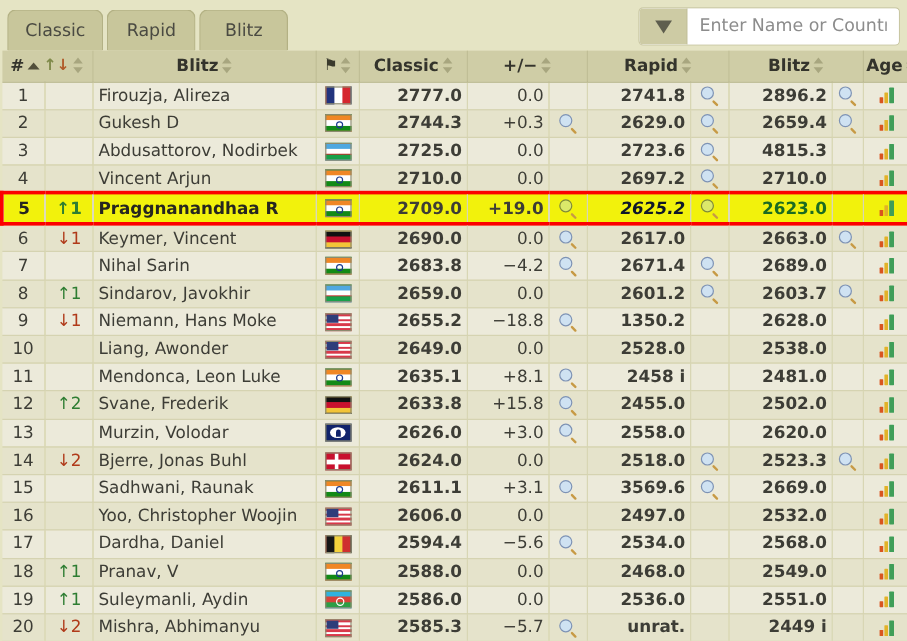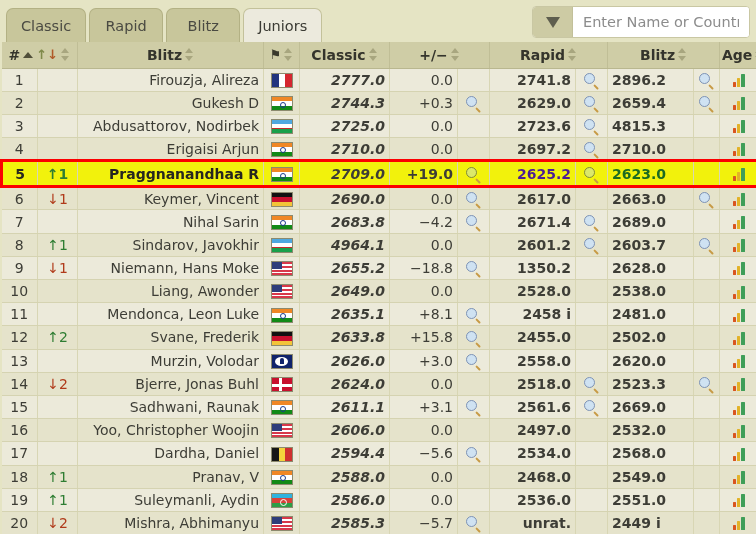--- a/index.html
+++ b/index.html
@@ -122,30 +122,30 @@
     border-top: 3px solid #fc0000;
     border-bottom: 3px solid #fc0000;
     height: 26px;
     font-weight: bold;
   }
   tr.row.hl td:first-child { border-left: 3px solid #fc0000; }
   tr.row.hl td:last-child  { border-right: 3px solid #fc0000; }
 
   .c-rank   { text-align: center; color: #4a4a42; }
   .c-move   { text-align: center; font-size: 12.5px; }
-  .c-name   { text-align: right; padding-left: 9px; color: #3b3b35; }
+  .c-name   { text-align: left; padding-left: 9px; color: #3b3b35; }
   .c-flag   { text-align: center; padding: 0; }
-  .c-num    { text-align: right; font-weight: bold; padding-right: 7px; font-style: italic; }
+  .c-num    { text-align: right; font-weight: bold; padding-right: 7px; }
   .c-delta  { text-align: right; padding-right: 6px; }
   .c-mag    { text-align: center; padding: 0; }
   .c-rapid  { text-align: right; font-weight: bold; color: #8e1b10; padding-right: 7px; }
-  .c-blitz  { text-align: left; font-weight: bold; color: #1d5f8e; padding-right: 7px; }
+  .c-blitz  { text-align: right; font-weight: bold; color: #1d5f8e; padding-right: 7px; }
   .c-board  { text-align: center; padding: 0; }
 
-  tr.hl .c-rapid { color: #4c1d95; }
+  tr.hl .c-rapid { color: #0f172a; font-style: italic; }
   tr.hl .c-blitz { color: #1b6b22; }
   tr.hl .c-name, tr.hl .c-rank, tr.hl .c-age { color: #262620; }
 
   .up   { color: #2e7d32; }
   .down { color: #b03a1a; }
   .pos  { color: #2e7d32; }
   .neg  { color: #8d4020; }
   .zero { color: #585850; }
 
   
@@ -239,23 +239,20 @@
   <div class="tabbar">
     <div id="tabs-host" style="display:flex; align-items:flex-end;">
         <div class="tab">
           <span>Classic</span>
         </div>
         <div class="tab">
           <span>Rapid</span>
         </div>
         <div class="tab">
           <span>Blitz</span>
-        </div>
-        <div class="tab active">
-          <span>Juniors</span>
         </div>
       </div>
 
     <div class="searchwrap">
       <div class="filter-btn">
         <span class="funnel"></span>
       </div>
       <input class="search-input" type="text" placeholder="Enter Name or Country" style="">
     </div>
   </div>
@@ -385,21 +382,21 @@
           <td class="c-mag"><span class="bars">
               <i></i>
               <i></i>
               <i></i>
             </span></td>
           <td class="c-board"></td>
         </tr>
         <tr class="row even">
           <td class="c-rank">4</td>
           <td class="c-move"></td>
-          <td class="c-name">Erigaisi Arjun</td>
+          <td class="c-name">Vincent Arjun</td>
           <td class="c-flag"><span class="flag fl-in"></span></td>
           <td class="c-num">2710.0</td>
           <td class="c-delta zero">0.0</td>
           <td class="c-mag"></td>
           <td class="c-rapid">2697.2</td>
           <td class="c-mag"><span class="mag"><span class="lens"></span><span class="hand"></span></span></td>
           <td class="c-blitz">2710.0</td>
           <td class="c-mag"></td>
           <td class="c-mag"><span class="bars">
               <i></i>
@@ -463,21 +460,21 @@
               <i></i>
               <i></i>
             </span></td>
           <td class="c-board"></td>
         </tr>
         <tr class="row even">
           <td class="c-rank">8</td>
           <td class="c-move"><span class="up">↑1</span></td>
           <td class="c-name">Sindarov, Javokhir</td>
           <td class="c-flag"><span class="flag fl-uz"></span></td>
-          <td class="c-num">4964.1</td>
+          <td class="c-num">2659.0</td>
           <td class="c-delta zero">0.0</td>
           <td class="c-mag"></td>
           <td class="c-rapid">2601.2</td>
           <td class="c-mag"><span class="mag"><span class="lens"></span><span class="hand"></span></span></td>
           <td class="c-blitz">2603.7</td>
           <td class="c-mag"><span class="mag"><span class="lens"></span><span class="hand"></span></span></td>
           <td class="c-mag"><span class="bars">
               <i></i>
               <i></i>
               <i></i>
@@ -599,21 +596,21 @@
           <td class="c-board"></td>
         </tr>
         <tr class="row odd">
           <td class="c-rank">15</td>
           <td class="c-move"></td>
           <td class="c-name">Sadhwani, Raunak</td>
           <td class="c-flag"><span class="flag fl-in"></span></td>
           <td class="c-num">2611.1</td>
           <td class="c-delta pos">+3.1</td>
           <td class="c-mag"><span class="mag"><span class="lens"></span><span class="hand"></span></span></td>
-          <td class="c-rapid">2561.6</td>
+          <td class="c-rapid">3569.6</td>
           <td class="c-mag"><span class="mag"><span class="lens"></span><span class="hand"></span></span></td>
           <td class="c-blitz">2669.0</td>
           <td class="c-mag"></td>
           <td class="c-mag"><span class="bars">
               <i></i>
               <i></i>
               <i></i>
             </span></td>
           <td class="c-board"></td>
         </tr>

